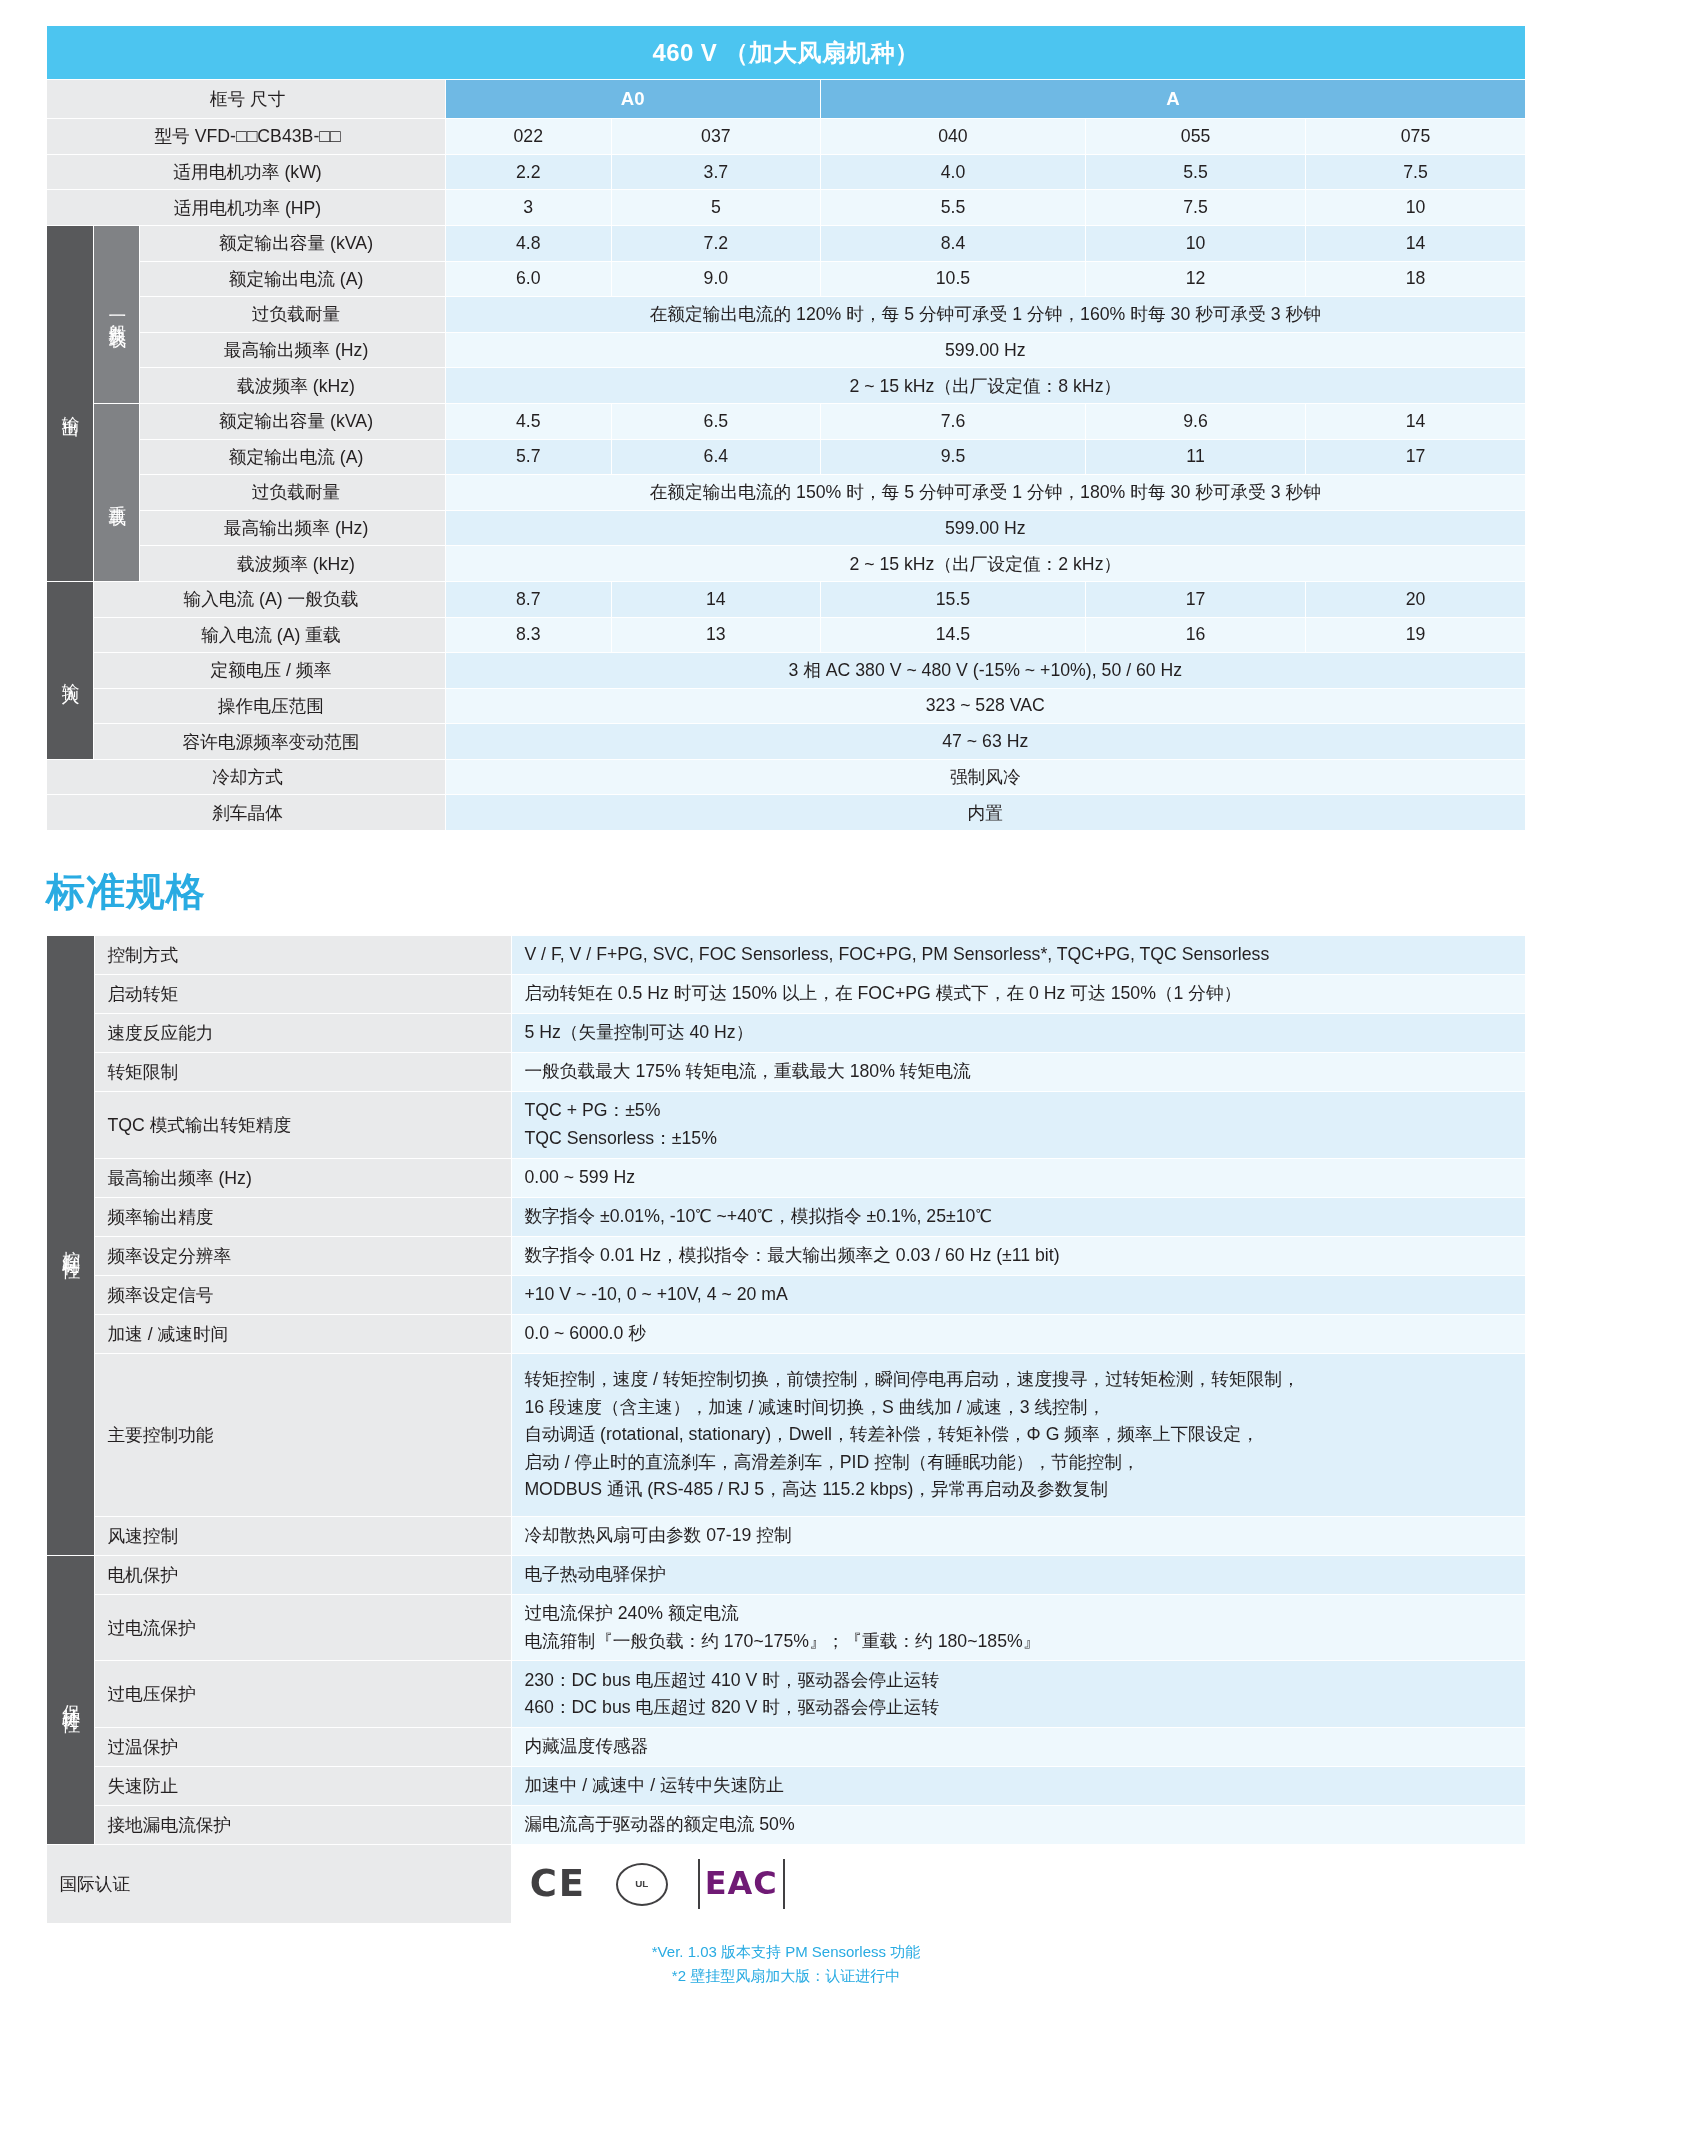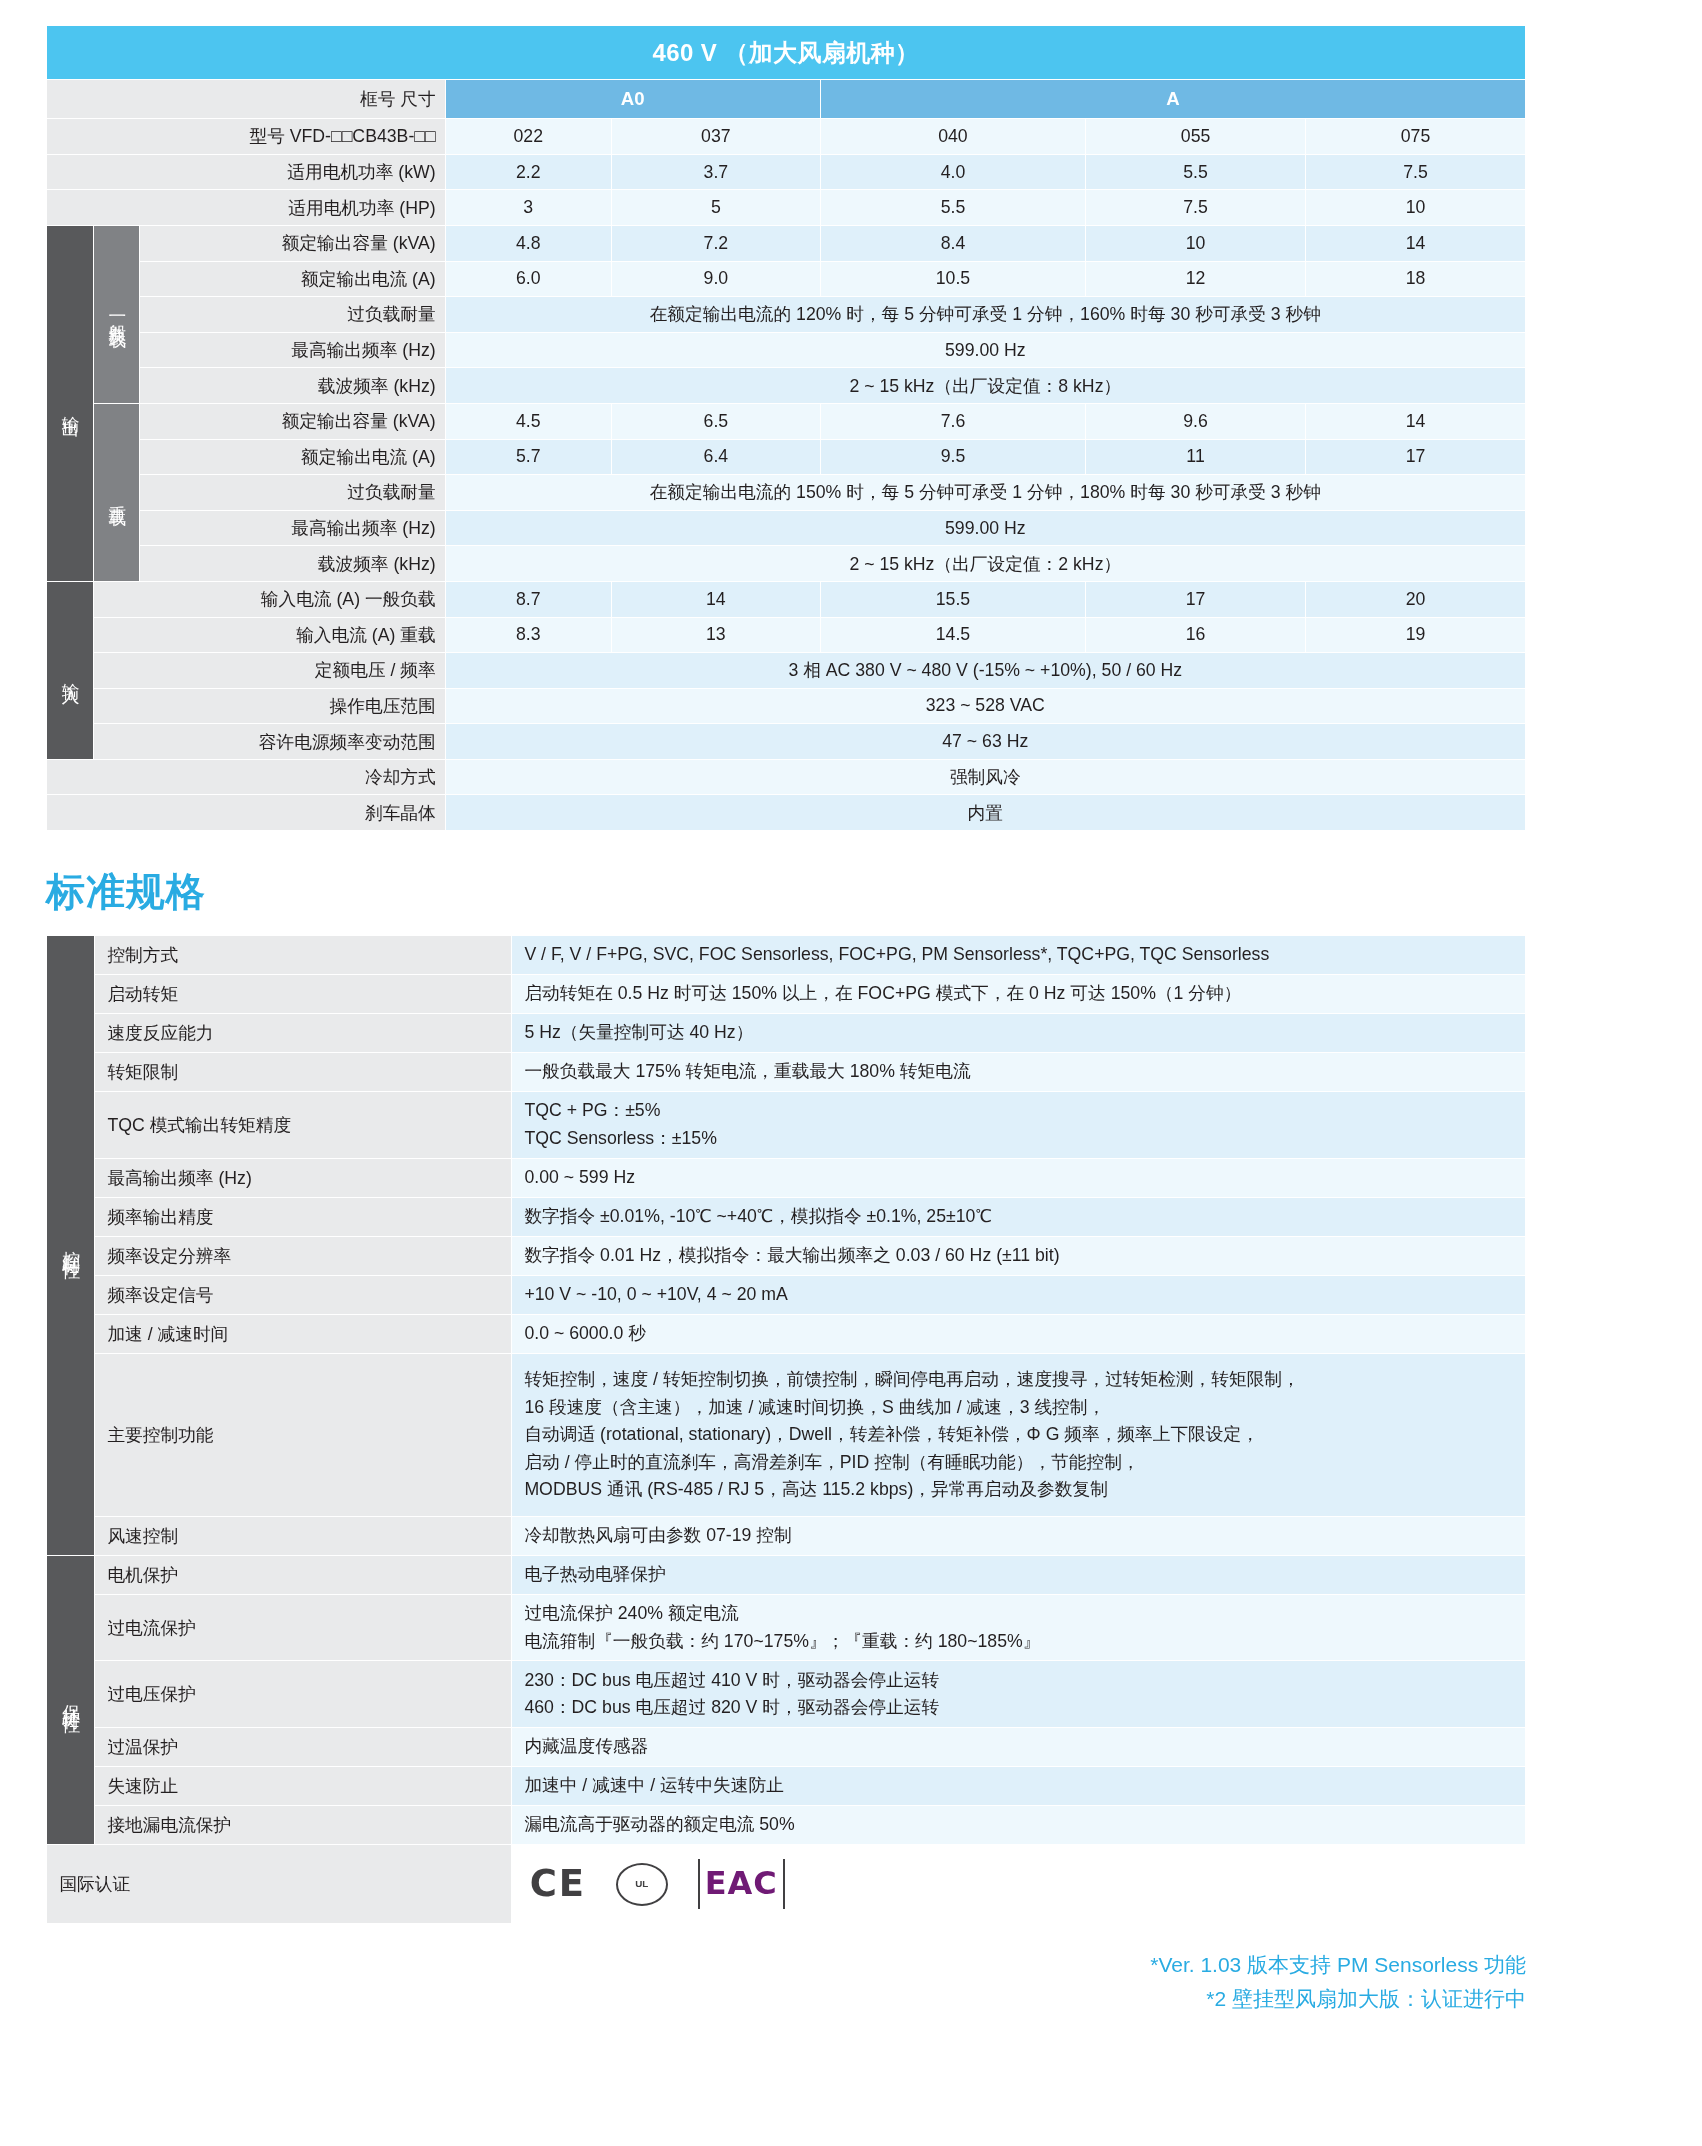--- a/index.html
+++ b/index.html
@@ -47,21 +47,21 @@
     background: #6fb9e4;
     color: #ffffff;
     text-align: center;
     font-weight: bold;
     font-size: 18.6px;
     padding: 8px 8px;
   }
   .rowlabel {
     background: #e9eaeb;
     color: #231f20;
-    text-align: right;
+    text-align: center;
     padding-left: 12.4px;
     font-size: 17.7px;
   }
   .rowlabel.indent {
     padding-left: 16px;
   }
   .cell {
     background: #dff0fa;
     text-align: center;
     font-size: 17.7px;
@@ -165,25 +165,25 @@
     font-weight: bold;
     color: #701a75;
     letter-spacing: 0.9px;
     border-left: 2.7px solid #414042;
     border-right: 2.7px solid #414042;
     padding: 0 5px;
     font-family: "DejaVu Sans", sans-serif;
   }
 
   .footnotes {
-    text-align: right;
+    text-align: center;
     color: #29abe2;
-    font-size: 21px;
+    font-size: 15px;
     line-height: 1.6;
-    margin-top: 24px;
+    margin-top: 16px;
   }
 </style>
 </head>
 <body>
 
 <div class="page">
 
   <table>
     <colgroup>
       <col style="width:34px">

